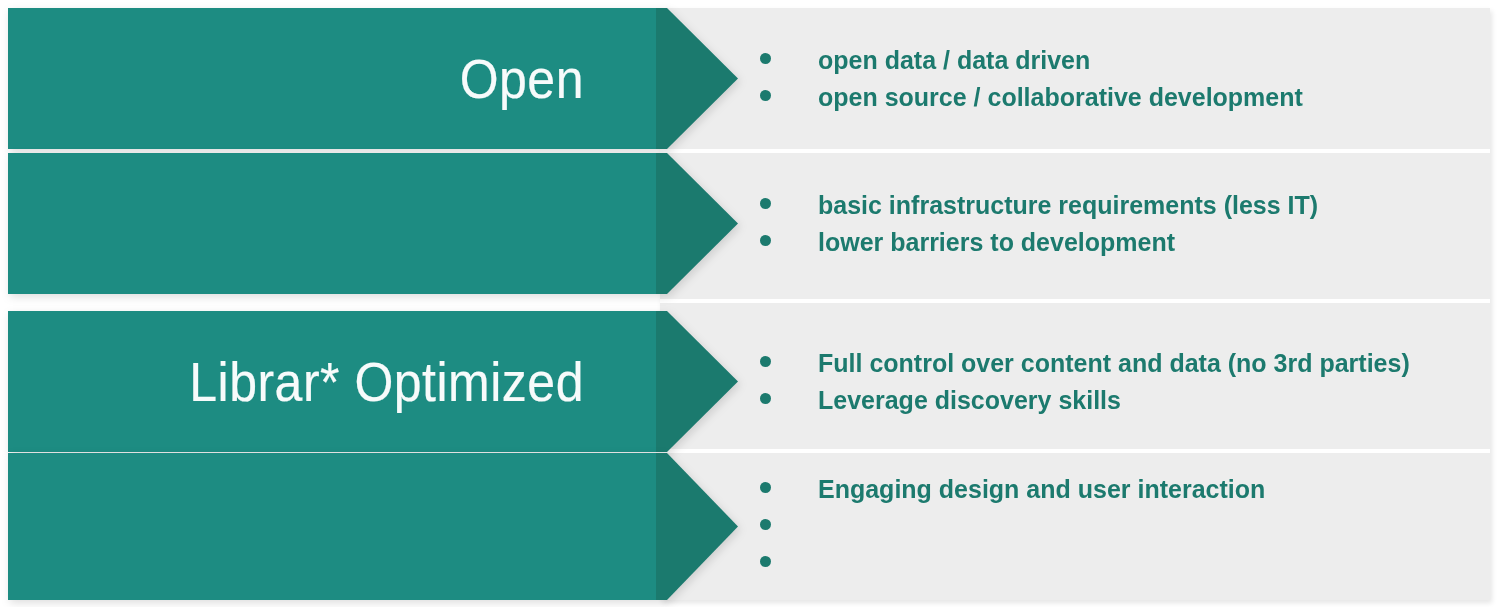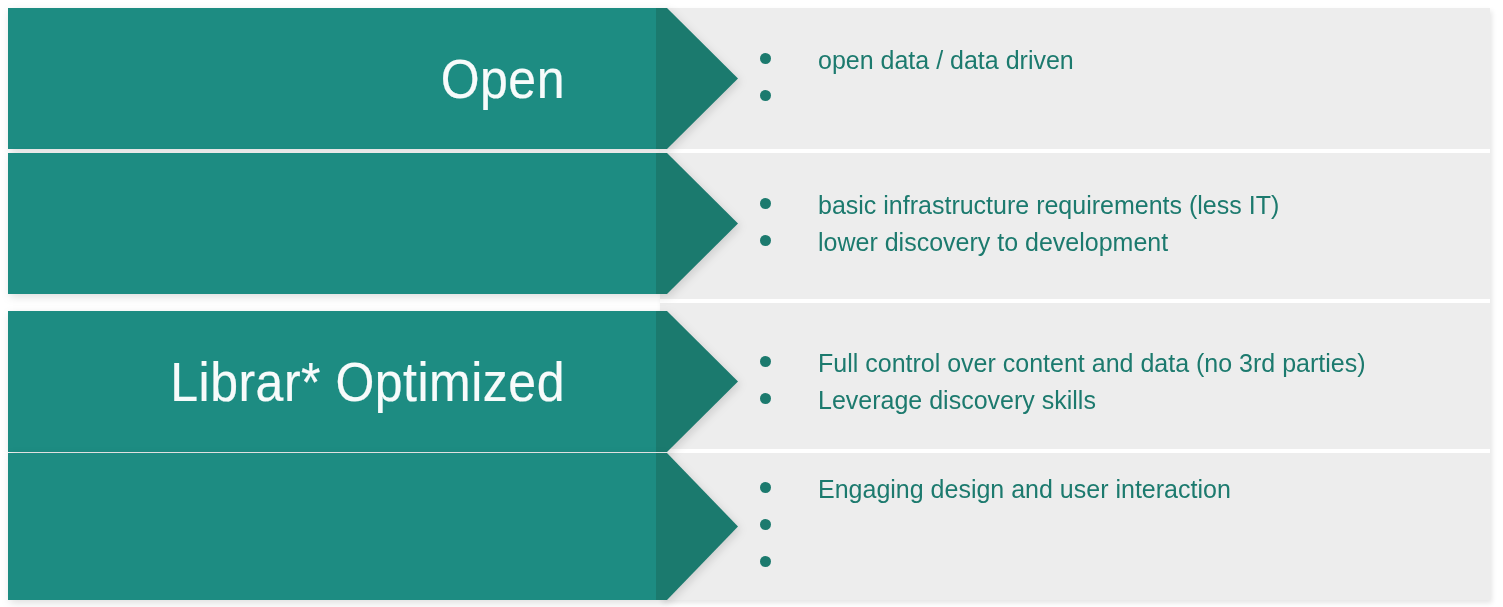--- a/index.html
+++ b/index.html
@@ -61,21 +61,21 @@
   .chevron-label {
     position: absolute;
     top: 0;
     left: 8px;
     width: 647px;
     height: 100%;
     display: flex;
     align-items: center;
     justify-content: flex-end;
     box-sizing: border-box;
-    padding-right: 90px;
+    padding-right: 71px;
     color: #ffffff;
     font-family: "Liberation Sans", sans-serif;
     font-weight: 300;
     font-size: 50px;
     letter-spacing: 0.5px;
     line-height: 1;
     white-space: nowrap;
     pointer-events: none;
   }
   
@@ -99,20 +99,21 @@
     justify-content: center;
     box-sizing: border-box;
   }
   .bullet-item {
     display: flex;
     align-items: flex-start;
     color: #1c7a6e;
     font-size: 25px;
     line-height: 37px;
     white-space: nowrap;
+    font-weight: bold;
   }
   .bullet-dot {
     flex: 0 0 auto;
     width: 58px;
     color: #1c7a6e;
     font-size: 20px;
     line-height: 37px;
   }
   .bullet-dot::before {
     content: "";
@@ -149,39 +150,40 @@
     <div class="chevron-label">
       <span>Open</span>
     </div>
     <div class="bullet-list">
       <div class="bullet-item">
         <span class="bullet-dot"></span>
         <span class="bullet-text">open data / data driven</span>
       </div>
       <div class="bullet-item">
         <span class="bullet-dot"></span>
+        <span class="bullet-text">open source / collaborative development</span>
       </div>
     </div>
   </div>
 
   <div class="row" style="top:153px;height:141px">
     <div class="chevron">
       <svg viewBox="0 0 730 141" preserveAspectRatio="none" aria-hidden="true">
         <rect x="0" y="0" width="648" height="141" fill="#1d8c82"></rect>
         <path d="M648,0 L659,0 L730,70.5 L659,141 L648,141 Z" fill="#1b7a6e"></path>
       </svg>
     </div>
     <div class="bullet-list">
       <div class="bullet-item">
         <span class="bullet-dot"></span>
         <span class="bullet-text">basic infrastructure requirements (less IT)</span>
       </div>
       <div class="bullet-item">
         <span class="bullet-dot"></span>
-        <span class="bullet-text">lower discovery to development</span>
+        <span class="bullet-text">lower barriers to development</span>
       </div>
     </div>
   </div>
 
   <div class="row" style="top:311px;height:141px">
     <div class="chevron">
       <svg viewBox="0 0 730 141" preserveAspectRatio="none" aria-hidden="true">
         <rect x="0" y="0" width="648" height="141" fill="#1d8c82"></rect>
         <path d="M648,0 L659,0 L730,70.5 L659,141 L648,141 Z" fill="#1b7a6e"></path>
       </svg>

